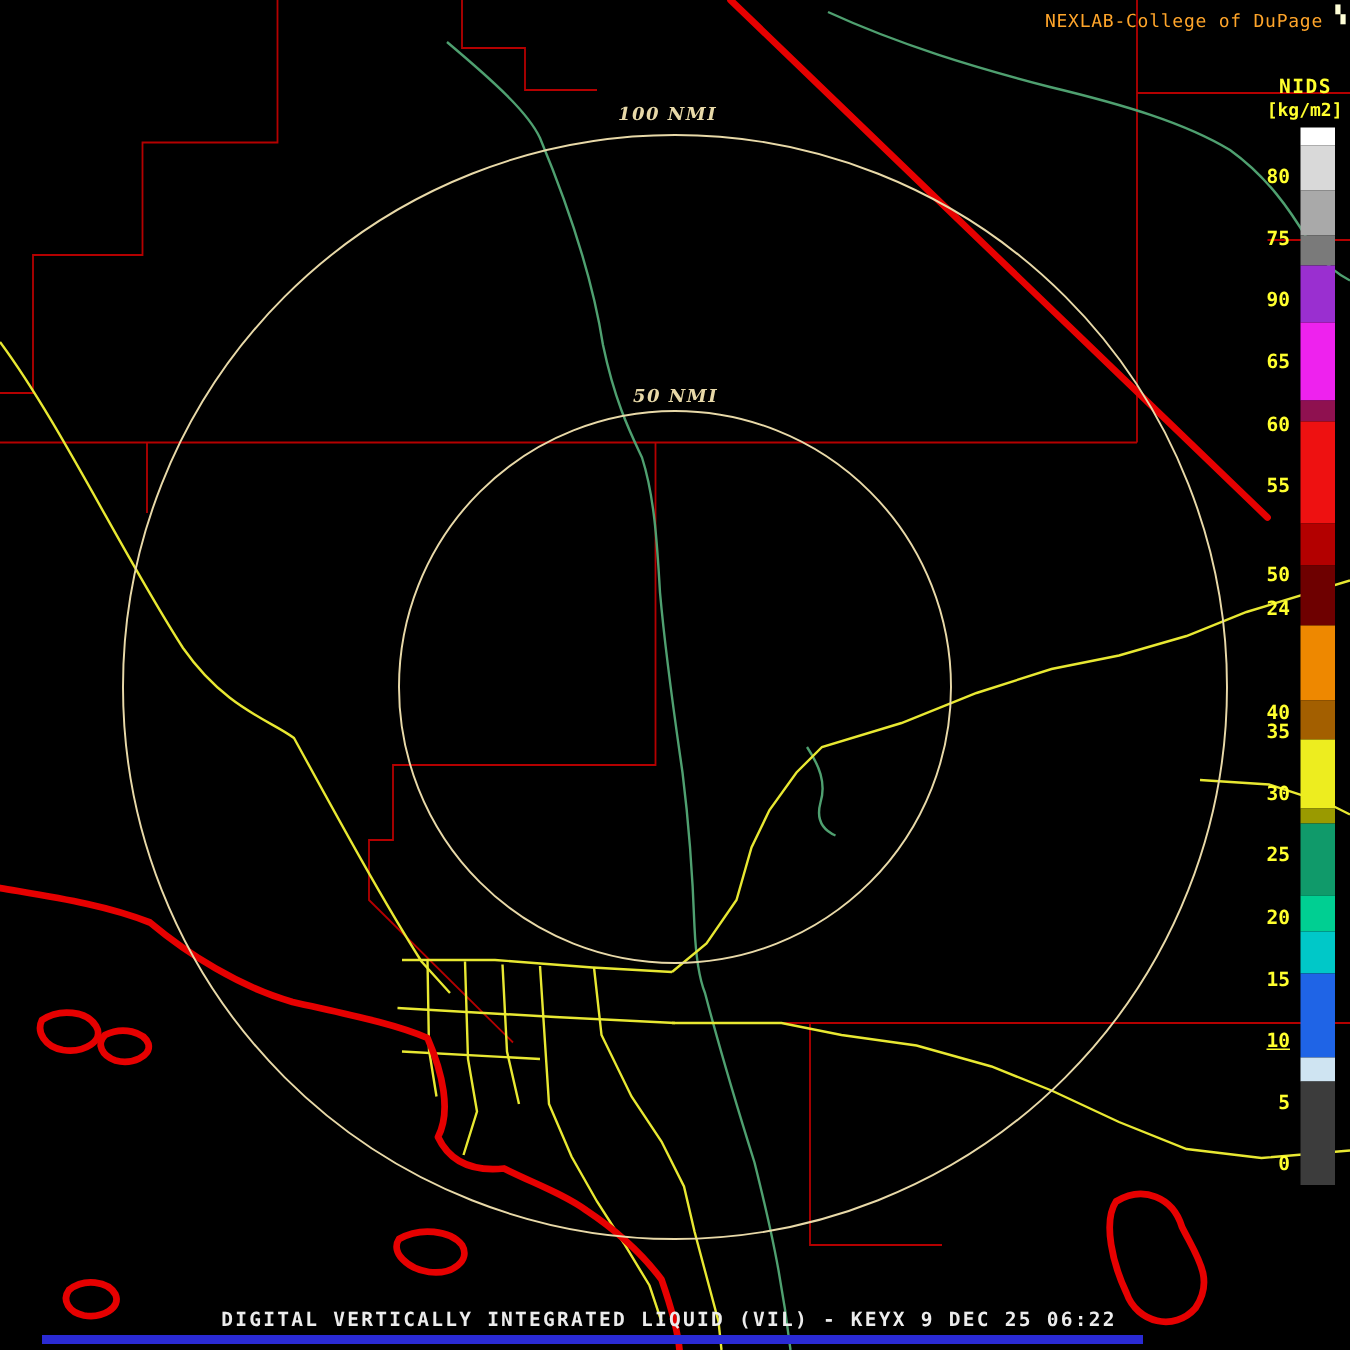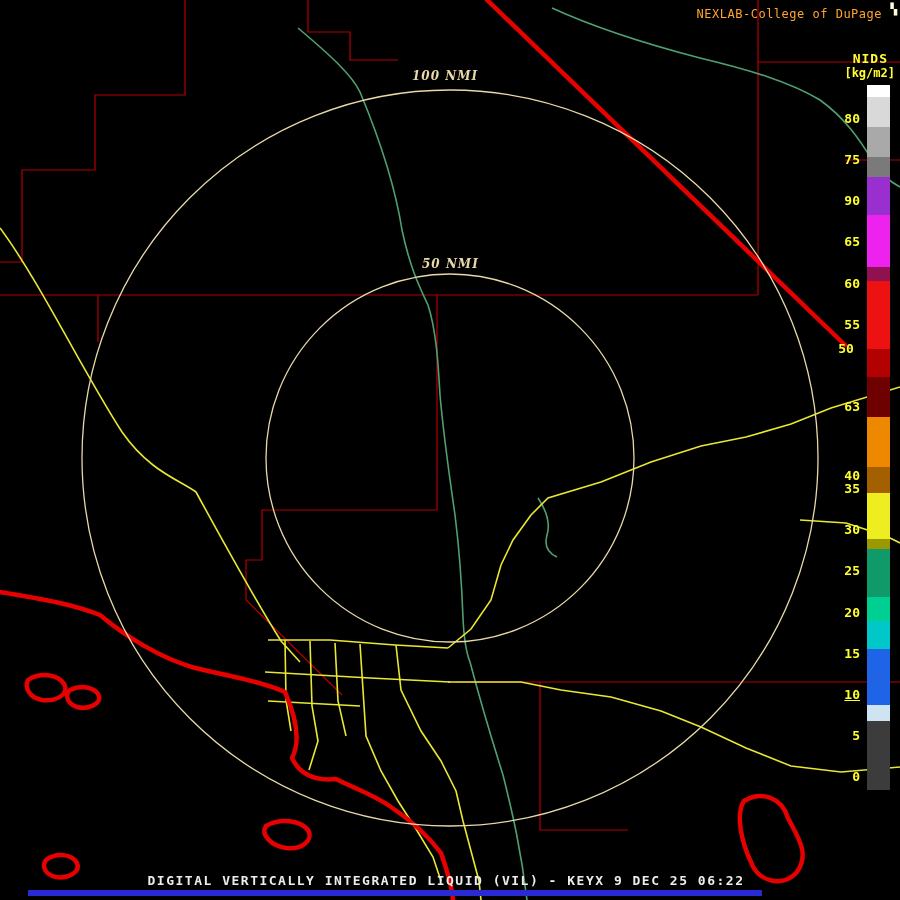--- a/index.html
+++ b/index.html
@@ -131,22 +131,22 @@
       <div class="cb-seg" style="height: 16px; background: rgb(207, 228, 242);"></div>
       <div class="cb-seg" style="height: 69px; background: rgb(60, 60, 60);"></div>
     </div>
   <div class="cb-ticks">
       <div class="cb-tick" style="top: 111px; text-align: right;">80</div>
       <div class="cb-tick" style="top: 152.125px;">75</div>
       <div class="cb-tick" style="top: 193.25px;">90</div>
       <div class="cb-tick" style="top: 234.375px;">65</div>
       <div class="cb-tick" style="top: 275.5px;">60</div>
       <div class="cb-tick" style="top: 316.625px;">55</div>
-      <div class="cb-tick" style="top: 341px; text-align: center;">50</div>
-      <div class="cb-tick" style="top: 398.875px;">63</div>
+      <div class="cb-tick" style="top: 376px;">50</div>
+      <div class="cb-tick" style="top: 398.875px;">24</div>
       <div class="cb-tick" style="top: 456px; margin-top: 12px;">40</div>
       <div class="cb-tick" style="top: 481.125px;">35</div>
       <div class="cb-tick" style="top: 522.25px;">30</div>
       <div class="cb-tick" style="top: 535px; margin-top: 28px;">25</div>
       <div class="cb-tick" style="top: 604.5px;">20</div>
       <div class="cb-tick" style="top: 645.625px;">15</div>
       <div class="cb-tick" style="top: 686.75px; text-decoration: underline;">10</div>
       <div class="cb-tick" style="top: 727.875px;">5</div>
       <div class="cb-tick" style="top: 769px;">0</div>
     </div>

